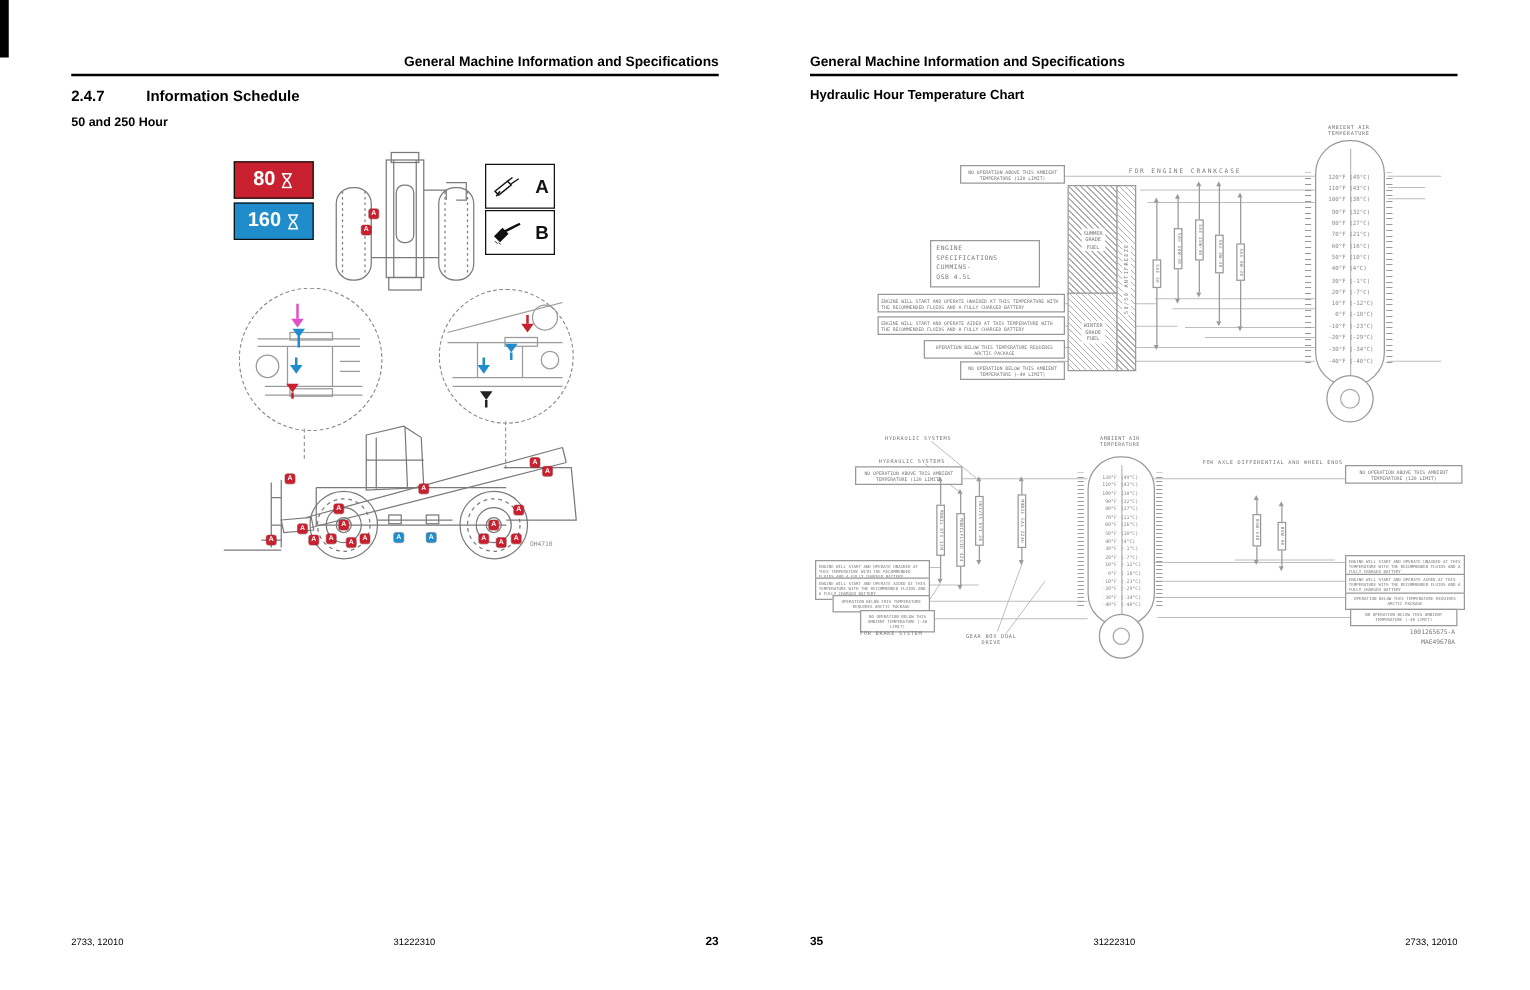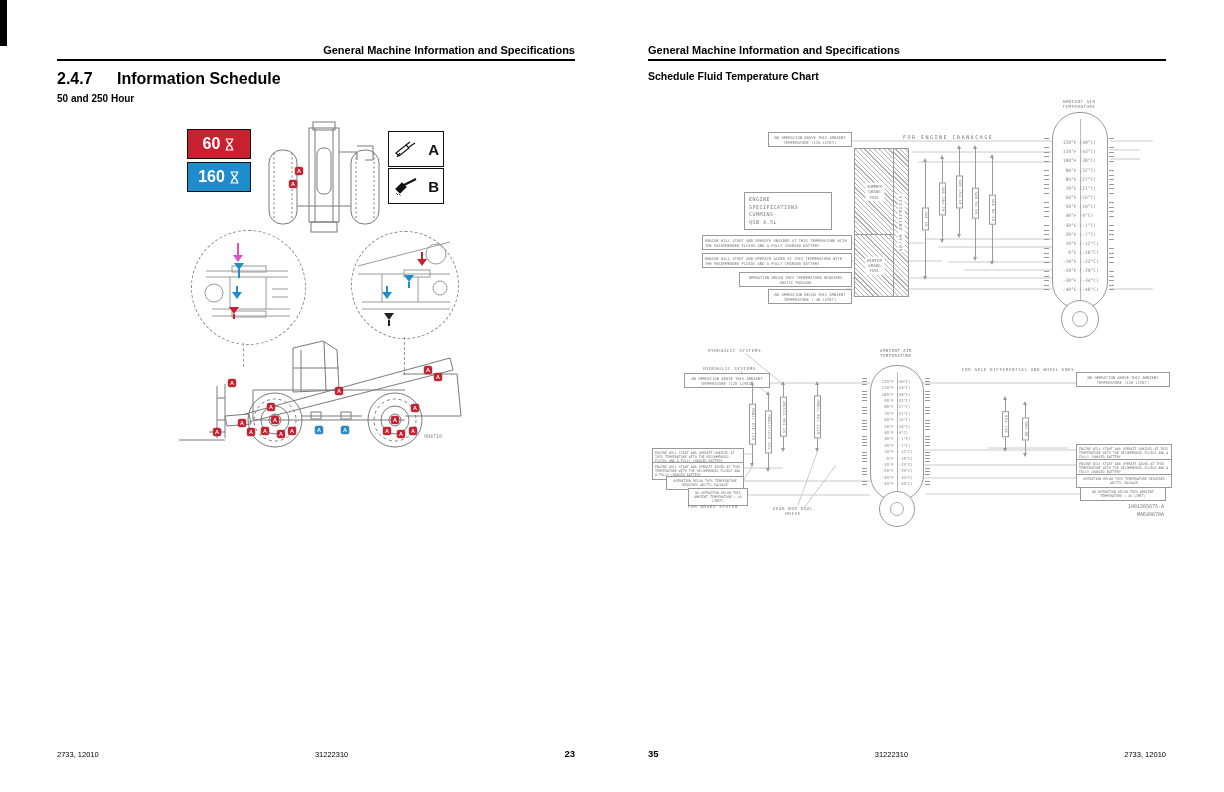--- a/index.html
+++ b/index.html
@@ -2,21 +2,21 @@
 <html><head>
 <meta charset="utf-8">
 <style>
   html,body{margin:0;padding:0;background:#fff;}
   body{width:1224px;height:792px;position:relative;overflow:hidden;
        font-family:"Liberation Sans",sans-serif;color:#000;}
   .abs{position:absolute;}
   
   .runhead{font-weight:bold;font-size:11px;}
   .rule{background:#000;height:1.5px;}
-  .secline{font-weight:bold;font-size:16px;display:flex;}
+  .secline{font-weight:bold;font-size:12px;display:flex;}
   .secline .num{width:60px;}
   .subhead{font-weight:bold;font-size:10px;}
   .footer{display:flex;justify-content:space-between;align-items:baseline;font-size:7.5px;}
   .footer .pg{font-weight:bold;font-size:9.5px;text-align:right;}
   
   .badge{display:flex;align-items:center;justify-content:center;gap:4px;
          border:1.5px solid #111;color:#fff;font-weight:bold;font-size:16px;
          font-family:"Liberation Sans",sans-serif;}
   .lgbox{border:1.5px solid #111;background:#fff;display:flex;align-items:center;
          justify-content:space-between;padding:2px 4px;}
@@ -85,21 +85,21 @@
   <div class="abs runhead" style="left:57px;top:44px;width:518px;text-align:right">General Machine Information and Specifications</div>
   <div class="abs rule" style="left:57px;top:59px;width:518px"></div>
 
   <div class="abs secline" style="left:57px;top:70px;width:518px">
     <span class="num">2.4.7</span>
     <span>Information Schedule</span>
   </div>
   <div class="abs subhead" style="left:57px;top:93px">50 and 250 Hour</div>
 
   <div class="abs badge" style="left:187px;top:129px;width:62px;height:28px;background:#c8202f">
-    <span>60</span>
+    <span>80</span>
     <svg width="11" height="13" viewBox="0 0 11 13">
       <path d="M1.5 1 h8 M1.5 12 h8 M2.5 1 c0 5 6 5 6 11 M8.5 1 c0 5 -6 5 -6 11" stroke="#fff" stroke-width="1.2" fill="none"></path>
     </svg>
   </div>
   <div class="abs badge" style="left:187px;top:162px;width:62px;height:28px;background:#1f8ccc">
     <span>160</span>
     <svg width="11" height="13" viewBox="0 0 11 13">
       <path d="M1.5 1 h8 M1.5 12 h8 M2.5 1 c0 5 6 5 6 11 M8.5 1 c0 5 -6 5 -6 11" stroke="#fff" stroke-width="1.2" fill="none"></path>
     </svg>
   </div>
@@ -250,21 +250,21 @@
   <div class="abs footer" style="left:57px;top:748px;width:518px">
     <span>2733, 12010</span>
     <span>31222310</span>
     <span class="pg">23</span>
   </div>
 </section>
 
 <section>
   <div class="abs runhead" style="left:648px;top:44px;width:518px">General Machine Information and Specifications</div>
   <div class="abs rule" style="left:648px;top:59px;width:518px"></div>
-  <div class="abs subhead" style="left:648px;top:70px;font-size:10.5px">Schedule Fluid Temperature Chart</div>
+  <div class="abs subhead" style="left:648px;top:70px;font-size:10.5px">Hydraulic Hour Temperature Chart</div>
 
   <div class="abs" style="left:648px;top:98px;width:518px;height:248px">
     <svg class="abs" style="left:0;top:0" width="518" height="248">
       <g stroke="#bdbdbd" stroke-width=".8">
         <line x1="198" y1="43" x2="404" y2="43"></line>
           <line x1="462" y1="43" x2="505" y2="43"></line>
         <line x1="462" y1="52" x2="492" y2="52"></line>
           <line x1="462" y1="61" x2="492" y2="61"></line>
         <line x1="264" y1="54" x2="404" y2="54"></line>
           <line x1="270" y1="64" x2="404" y2="64"></line>

